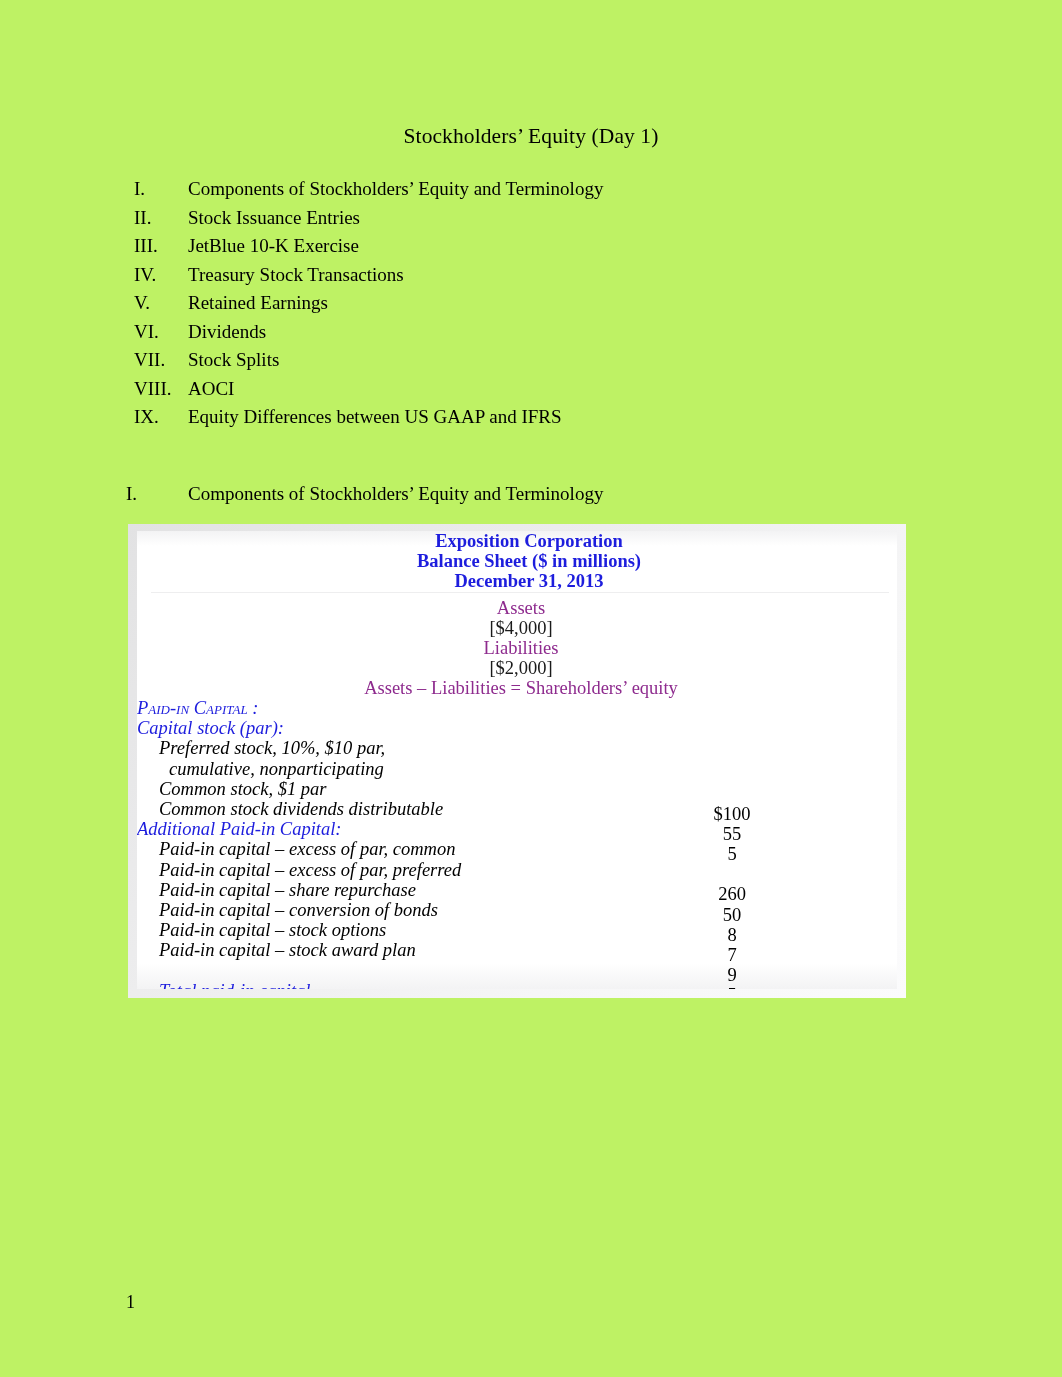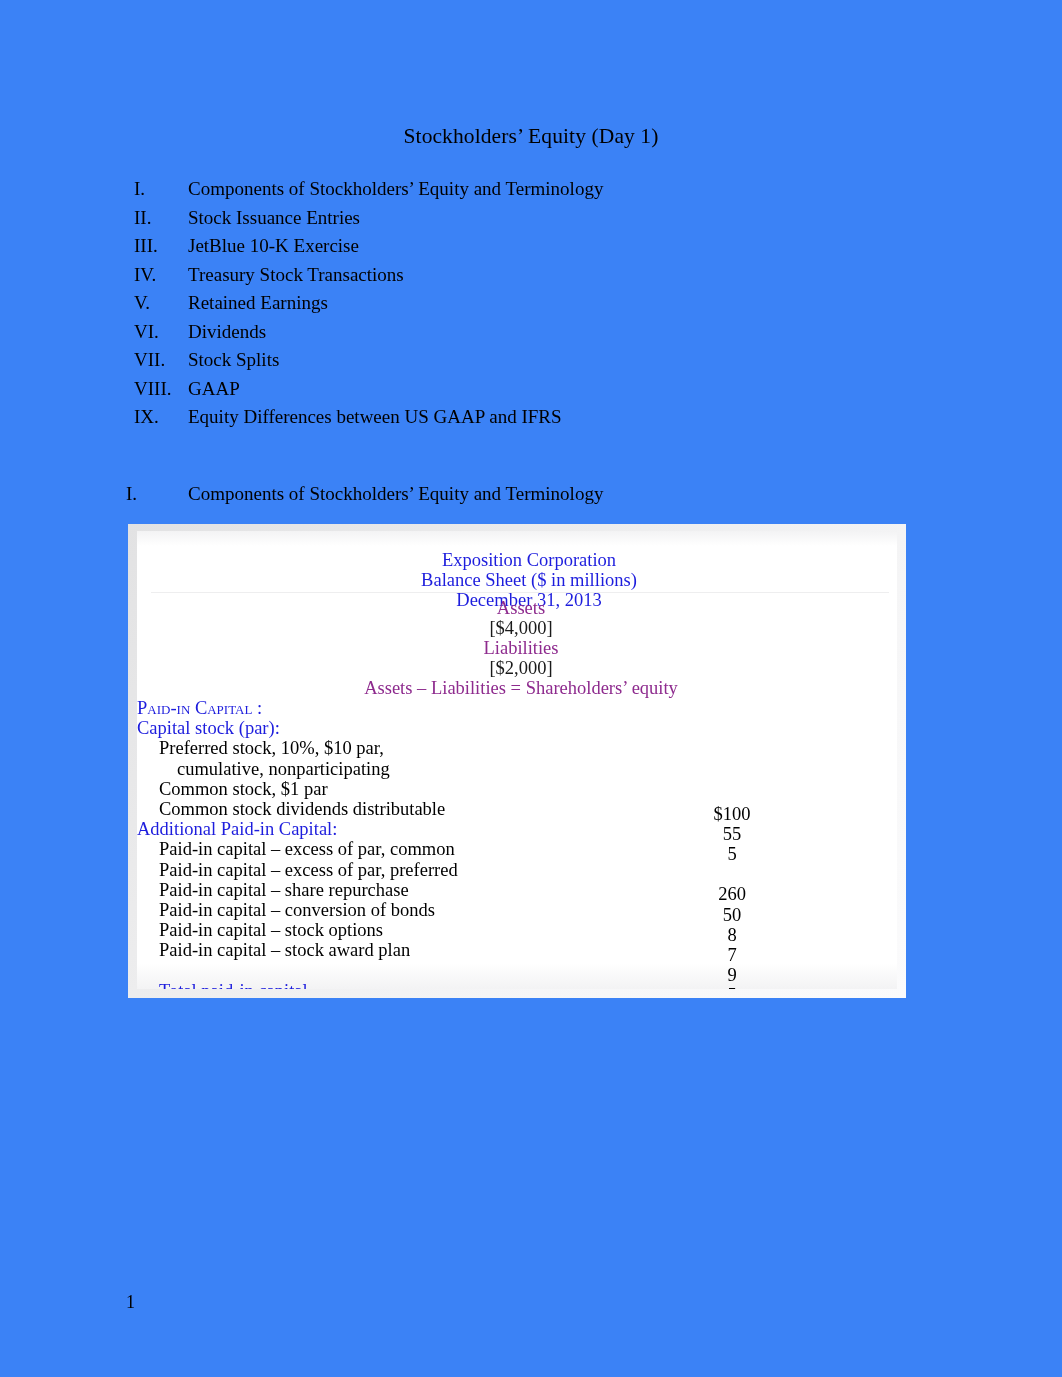--- a/index.html
+++ b/index.html
@@ -12,21 +12,21 @@
     height: 1377px;
     position: relative;
     font-family: "Liberation Serif", "DejaVu Serif", serif;
     color: #000000;
     -webkit-font-smoothing: antialiased;
   }
 
   .page {
     position: absolute;
     inset: 0;
-    background: #3b82f6;
+    background: #bef264;
   }
 
   
   .doc-title {
     position: absolute;
     left: 0;
     top: 124px;
     width: 1062px;
     text-align: center;
     font-size: 21.5px;
@@ -128,24 +128,25 @@
     height: 20px;
     white-space: nowrap;
   }
   .blue  { color: #1d1ddd; }
   .purple { color: #8e2b8e; }
   .dark  { color: #1a1a1a; }
 
   .bs-title-block {
     position: absolute;
     left: 0;
-    top: 19px;
+    top: 0;
     width: 100%;
     padding-left: 24px;
     box-sizing: border-box;
+    font-weight: bold;
   }
   .bs-eq-block {
     position: absolute;
     left: 0;
     top: 67px;
     width: 100%;
     padding-left: 8px;
     box-sizing: border-box;
   }
 
@@ -160,32 +161,33 @@
   .li {
     position: relative;
     height: 20.2px;
     line-height: 20.2px;
     white-space: nowrap;
   }
   .li-label {
     position: absolute;
     left: 0;
     top: 0;
+    font-style: italic;
   }
   .li-amt {
     position: absolute;
     left: 540px;
     width: 110px;
     text-align: center;
     top: 0;
     margin-top: 45px;
   }
   .ind-0 { padding-left: 0px; }
   .ind-1 { padding-left: 22px; }
-  .ind-2 { padding-left: 40px; }
+  .ind-2 { padding-left: 32px; }
 
   .smallcaps {
     font-variant: small-caps;
   }
 
   
   .page-number {
     position: absolute;
     left: 126px;
     top: 1292px;
@@ -223,21 +225,21 @@
     <div class="outline-row">
       <span class="outline-num">VI.</span>
       <span class="outline-label">Dividends</span>
     </div>
     <div class="outline-row">
       <span class="outline-num">VII.</span>
       <span class="outline-label">Stock Splits</span>
     </div>
     <div class="outline-row">
       <span class="outline-num">VIII.</span>
-      <span class="outline-label">GAAP</span>
+      <span class="outline-label">AOCI</span>
     </div>
     <div class="outline-row">
       <span class="outline-num">IX.</span>
       <span class="outline-label">Equity Differences between US GAAP and IFRS</span>
     </div>
   </div>
 
   <div class="section-heading">
     <span class="sh-num">I.</span>
     <span>Components of Stockholders’ Equity and Terminology</span>

